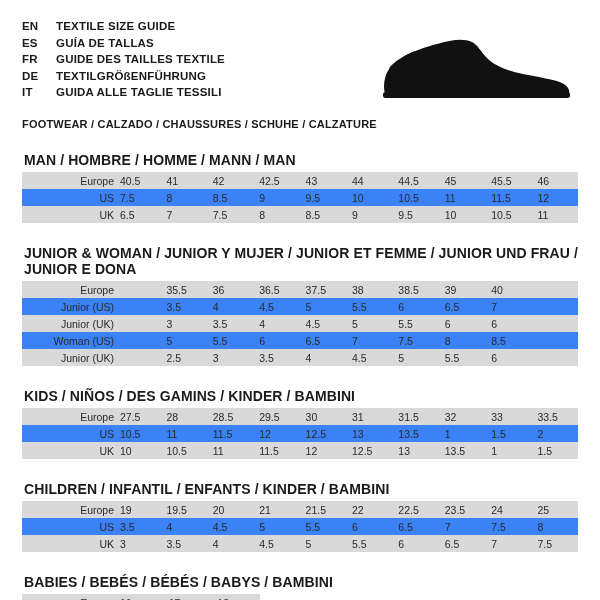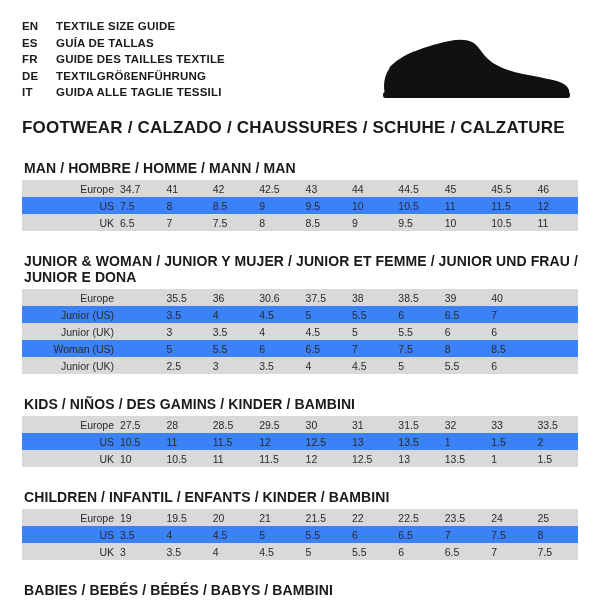--- a/index.html
+++ b/index.html
@@ -51,21 +51,21 @@
   .shoe-wrap {
     width: 210px;
     padding-top: 14px;
     padding-right: 6px;
     display: flex;
     justify-content: flex-end;
   }
 
   .category-line {
     margin-top: 16px;
-    font-size: 17px;
+    font-size: 11px;
     font-weight: bold;
     letter-spacing: 0.2px;
   }
 
   
   .section {
     margin-top: 22px;
   }
   .section-title {
     font-size: 14px;
@@ -146,21 +146,21 @@
   </div>
 
   <div class="category-line">FOOTWEAR / CALZADO / CHAUSSURES / SCHUHE / CALZATURE</div>
 
   <div class="section">
     <div class="section-title">MAN / HOMBRE / HOMME / MANN / MAN</div>
     <table class="size-table">
       <tbody>
           <tr class="row-grey">
         <td class="label-cell">Europe</td>
-        <td>34.7</td>
+        <td>40.5</td>
         <td>41</td>
         <td>42</td>
         <td>42.5</td>
         <td>43</td>
         <td>44</td>
         <td>44.5</td>
         <td>45</td>
         <td>45.5</td>
         <td>46</td>
       </tr>
@@ -196,21 +196,21 @@
 
   <div class="section">
     <div class="section-title">JUNIOR &amp; WOMAN / JUNIOR Y MUJER / JUNIOR ET FEMME / JUNIOR UND FRAU / JUNIOR E DONA</div>
     <table class="size-table">
       <tbody>
           <tr class="row-grey">
         <td class="label-cell">Europe</td>
         <td></td>
         <td>35.5</td>
         <td>36</td>
-        <td>30.6</td>
+        <td>36.5</td>
         <td>37.5</td>
         <td>38</td>
         <td>38.5</td>
         <td>39</td>
         <td>40</td>
         <td></td>
       </tr>
       <tr class="row-white">
         <td class="label-cell">Junior (US)</td>
         <td></td>

